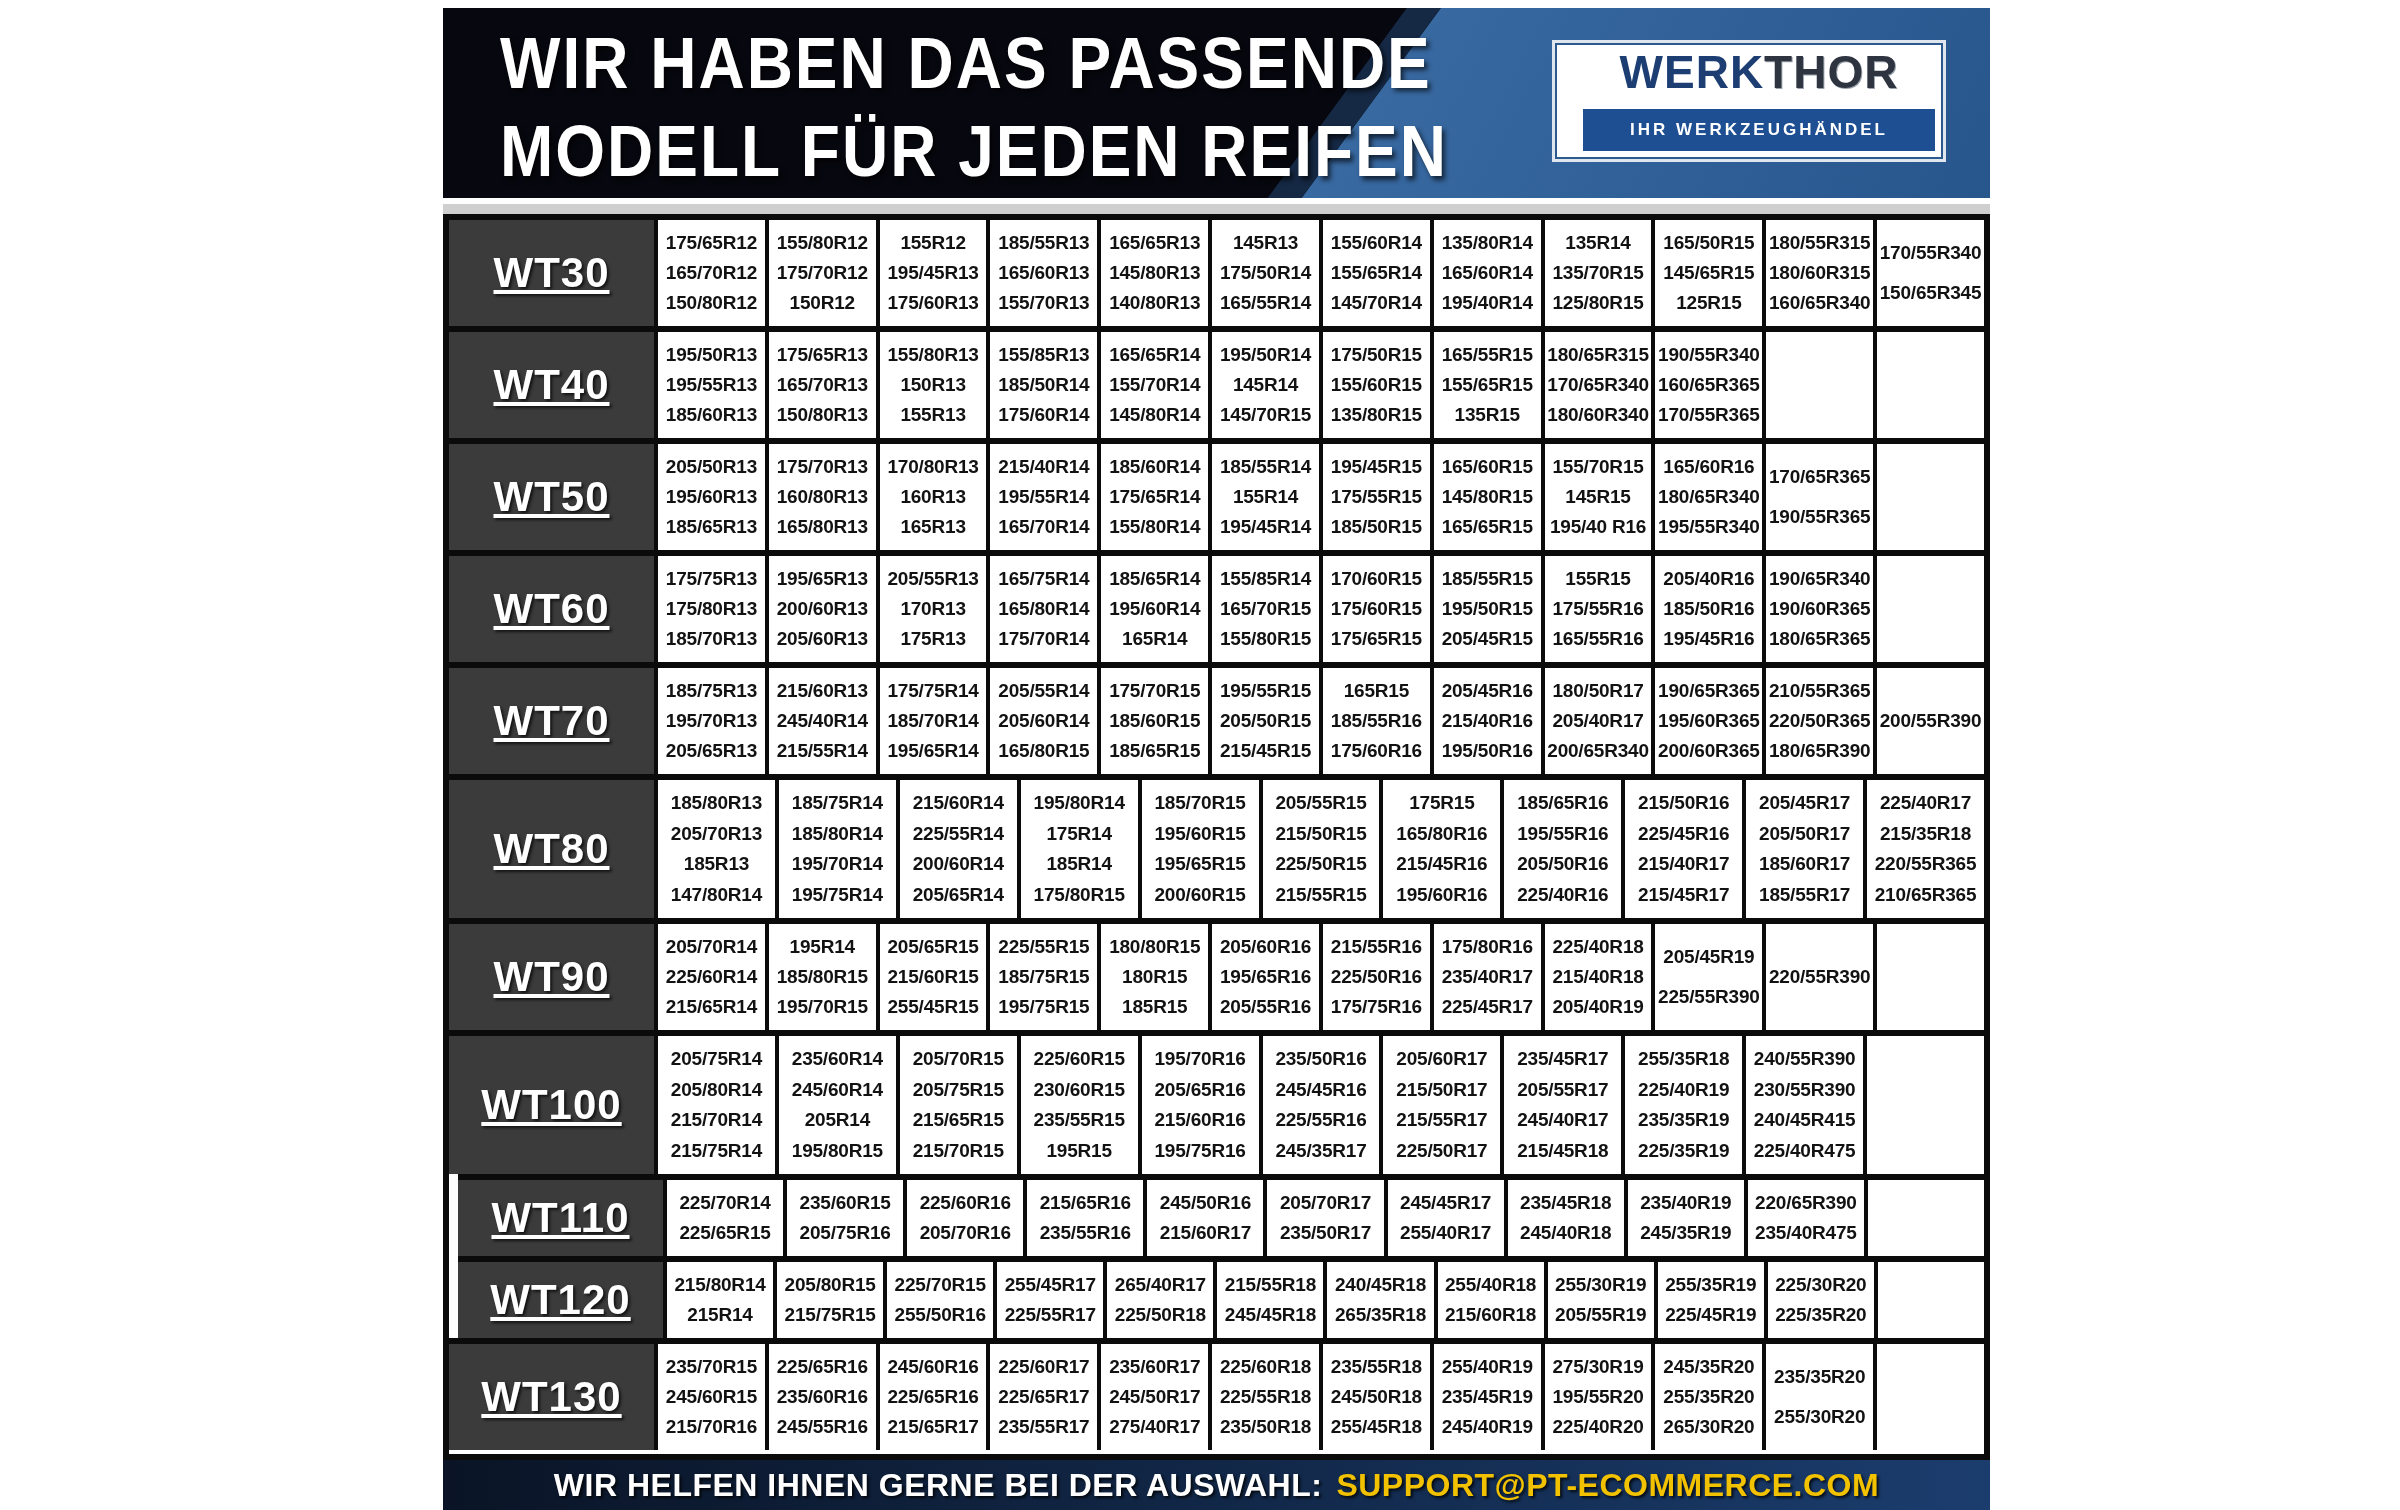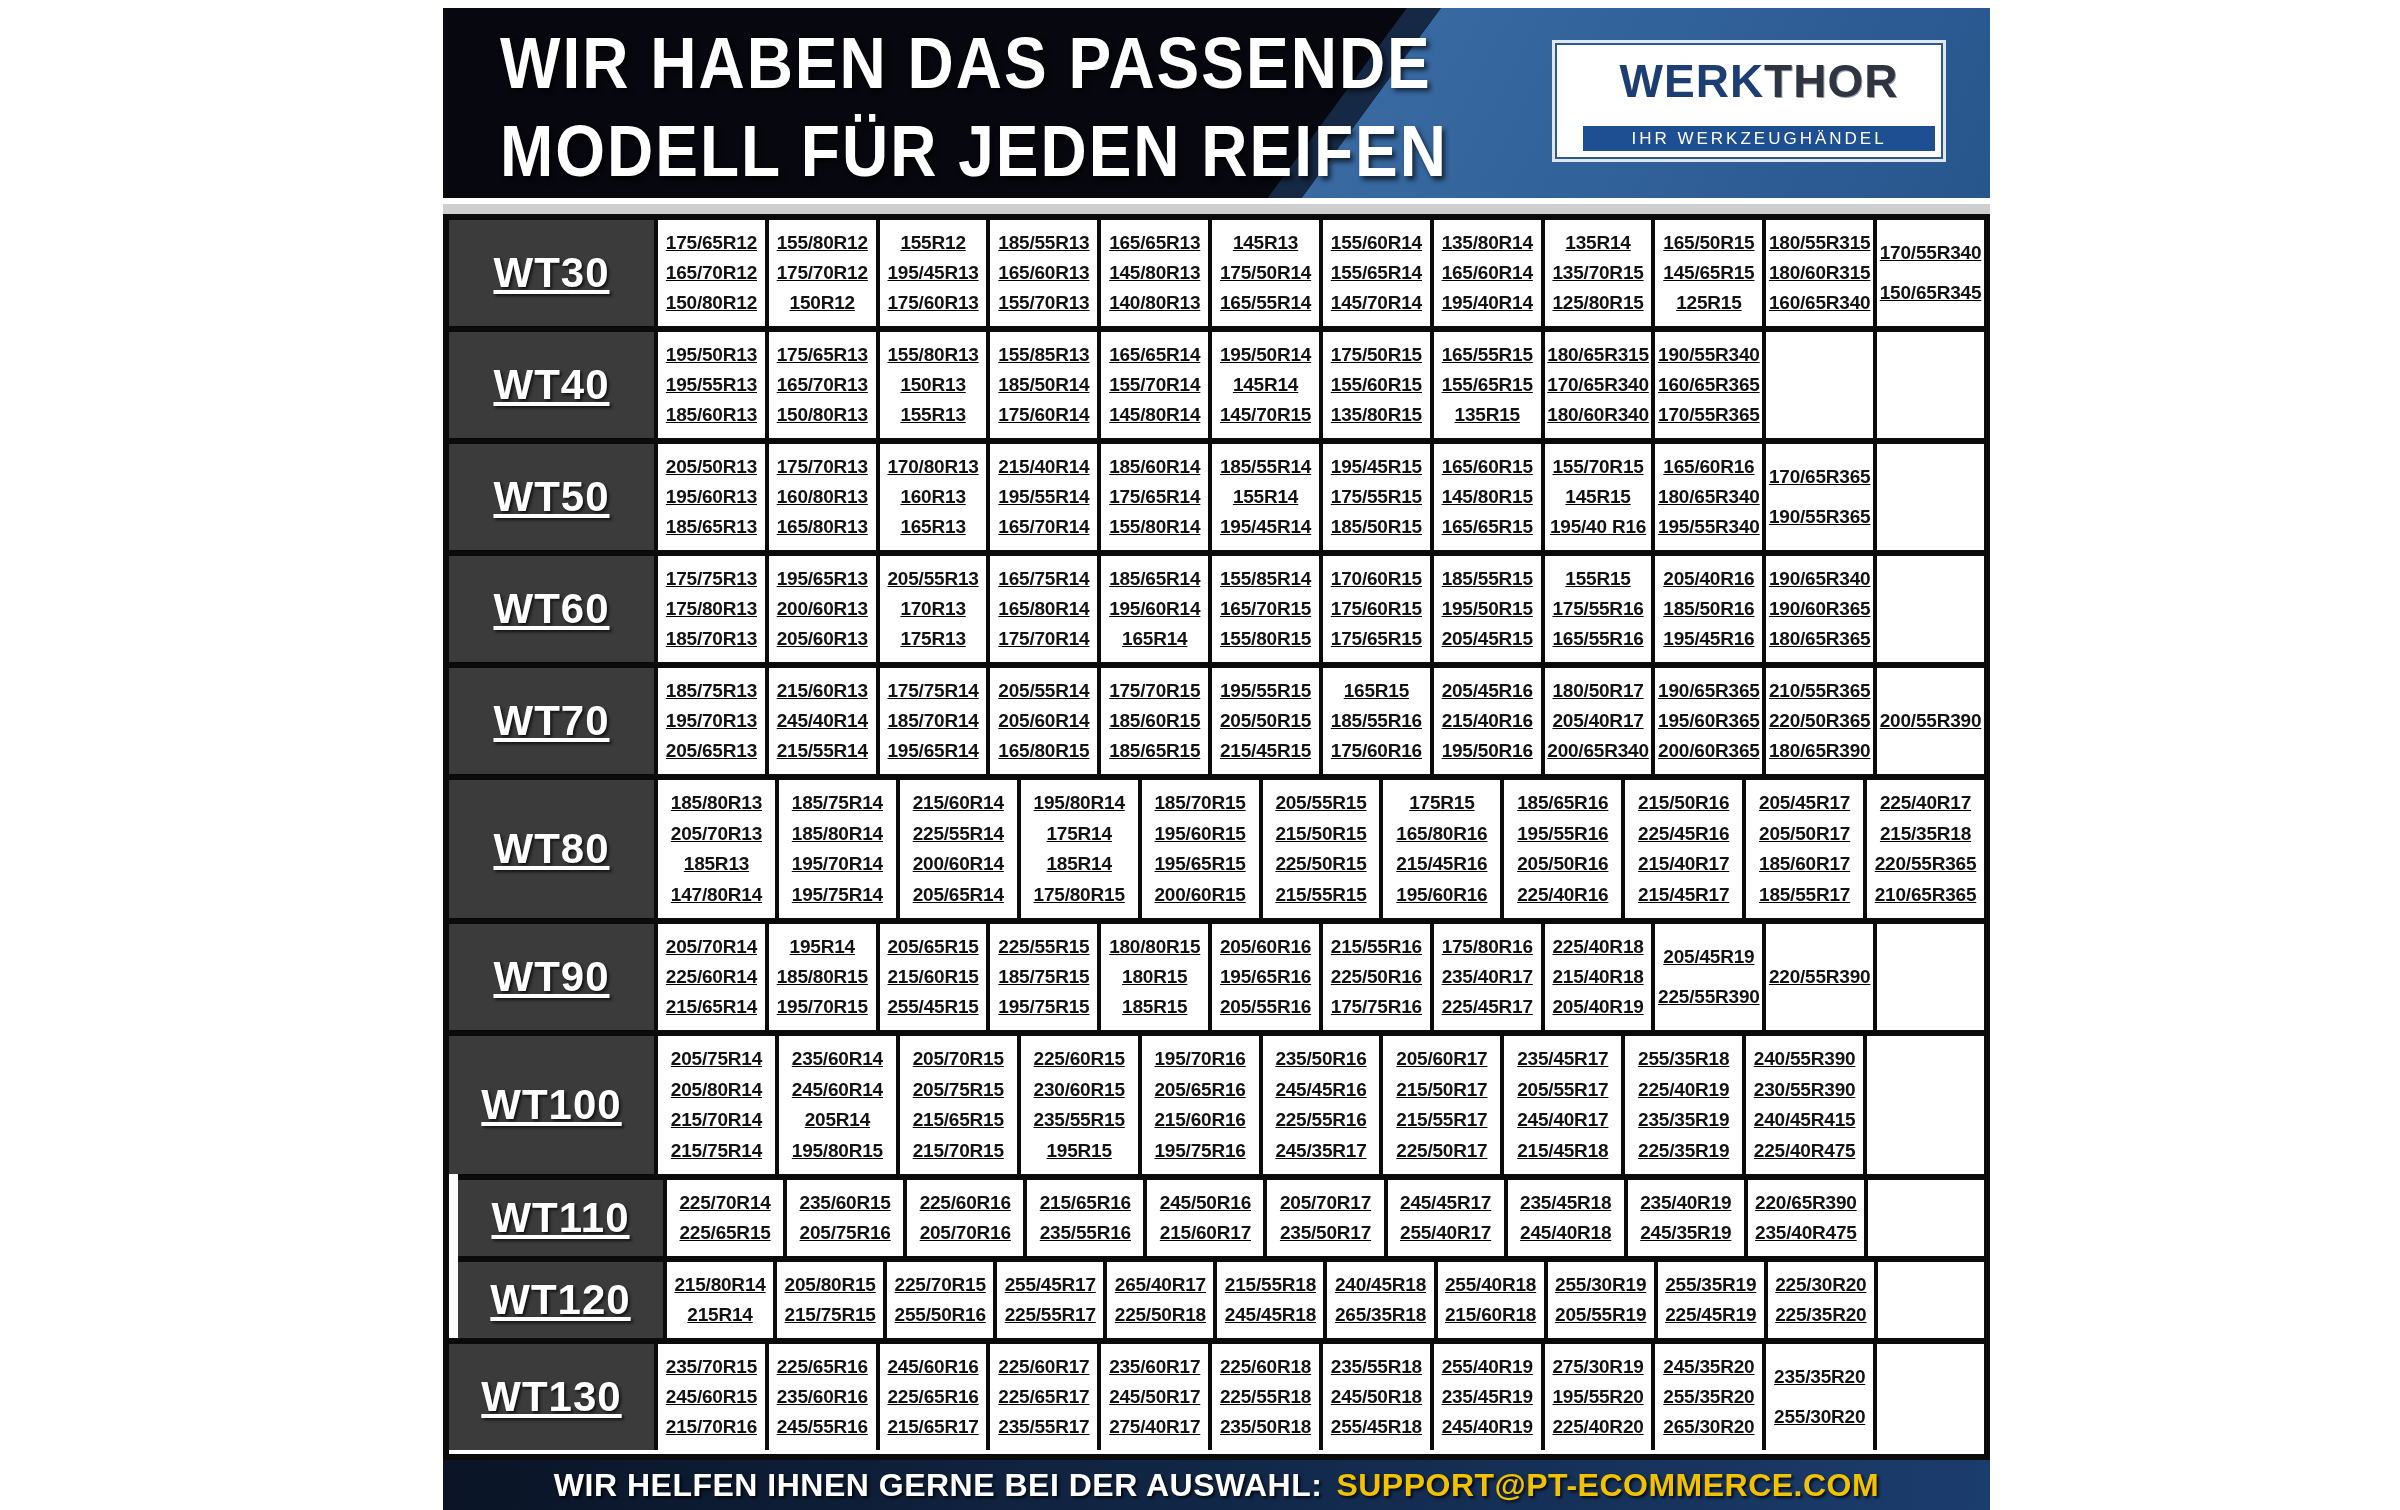--- a/index.html
+++ b/index.html
@@ -20,40 +20,40 @@
   .title-line { color:#ffffff; font-weight:bold; font-size:64px; line-height:78px;
                 letter-spacing:2px; white-space:nowrap;
                 text-shadow:3px 3px 5px rgba(0,0,0,0.65); }
   .logo-box { position:absolute; right:44px; top:32px; width:368px; height:116px;
               background:#ffffff; border:3px solid #dfe6ee;
               box-shadow:0 0 0 2px #2c5a8f inset; display:flex; flex-direction:column;padding-left:20px; }
   .logo-brand { flex:1; display:flex; align-items:center; justify-content:center;
                 font-weight:bold; font-size:46px; letter-spacing:1px; line-height:1; }
   .brand-werk { color:#1d3e73; }
   .brand-thor { color:#2e3440; text-shadow:1px 1px 0 #9aa3ad; }
-  .logo-tagline { margin:8px 8px 8px 8px; height:25px; background:#1d4f92; color:#ffffff;
+  .logo-tagline { margin:8px 8px 8px 8px; height:42px; background:#1d4f92; color:#ffffff;
                   display:flex; align-items:center; justify-content:center;
-                  font-weight:normal; font-size:17px; letter-spacing:3px; }
+                  font-weight:bold; font-size:17px; letter-spacing:3px; }
 
   
   .strip { height:16px; flex:0 0 auto;
            background:linear-gradient(#ffffff 0 35%, #cfcfcf 35% 100%); }
 
   
   .tire-table { flex:1 1 auto; background:#ffffff; border:6px solid #0b0b0b;
                 display:flex; flex-direction:column; overflow:hidden; }
   .row { display:flex; flex:0 0 auto; }
   .row + .row { border-top:6px solid #0b0b0b; }
   .row.lines-2 { height:76px;margin-left:9px; }
   .row.lines-3 { height:106px; }
   .row.lines-4 { height:138px; }
   .model { flex:0 0 205px; background:#3b3b3b; color:#ffffff; display:flex;
            align-items:center; justify-content:center; font-weight:bold; font-size:42px;
            letter-spacing:1px; text-shadow:2px 2px 3px rgba(0,0,0,0.7);text-decoration:underline; }
-  .cells { flex:1; display:flex;text-decoration:underline; }
+  .cells { flex:1; display:flex; }
   .cell { flex:1; border-left:4px solid #0b0b0b; display:flex; flex-direction:column;
           justify-content:space-evenly; align-items:center; padding:4px 1px; min-width:0; }
   .size { font-weight:bold; font-size:19px; color:#121212; white-space:nowrap;
           letter-spacing:-0.2px; }
 
   
   .footer { height:50px; flex:0 0 auto;
             background:linear-gradient(90deg,#0a1426 0%,#12294b 55%,#1b3d6e 100%);
             display:flex; align-items:center; justify-content:center; gap:14px;
             white-space:nowrap; }

